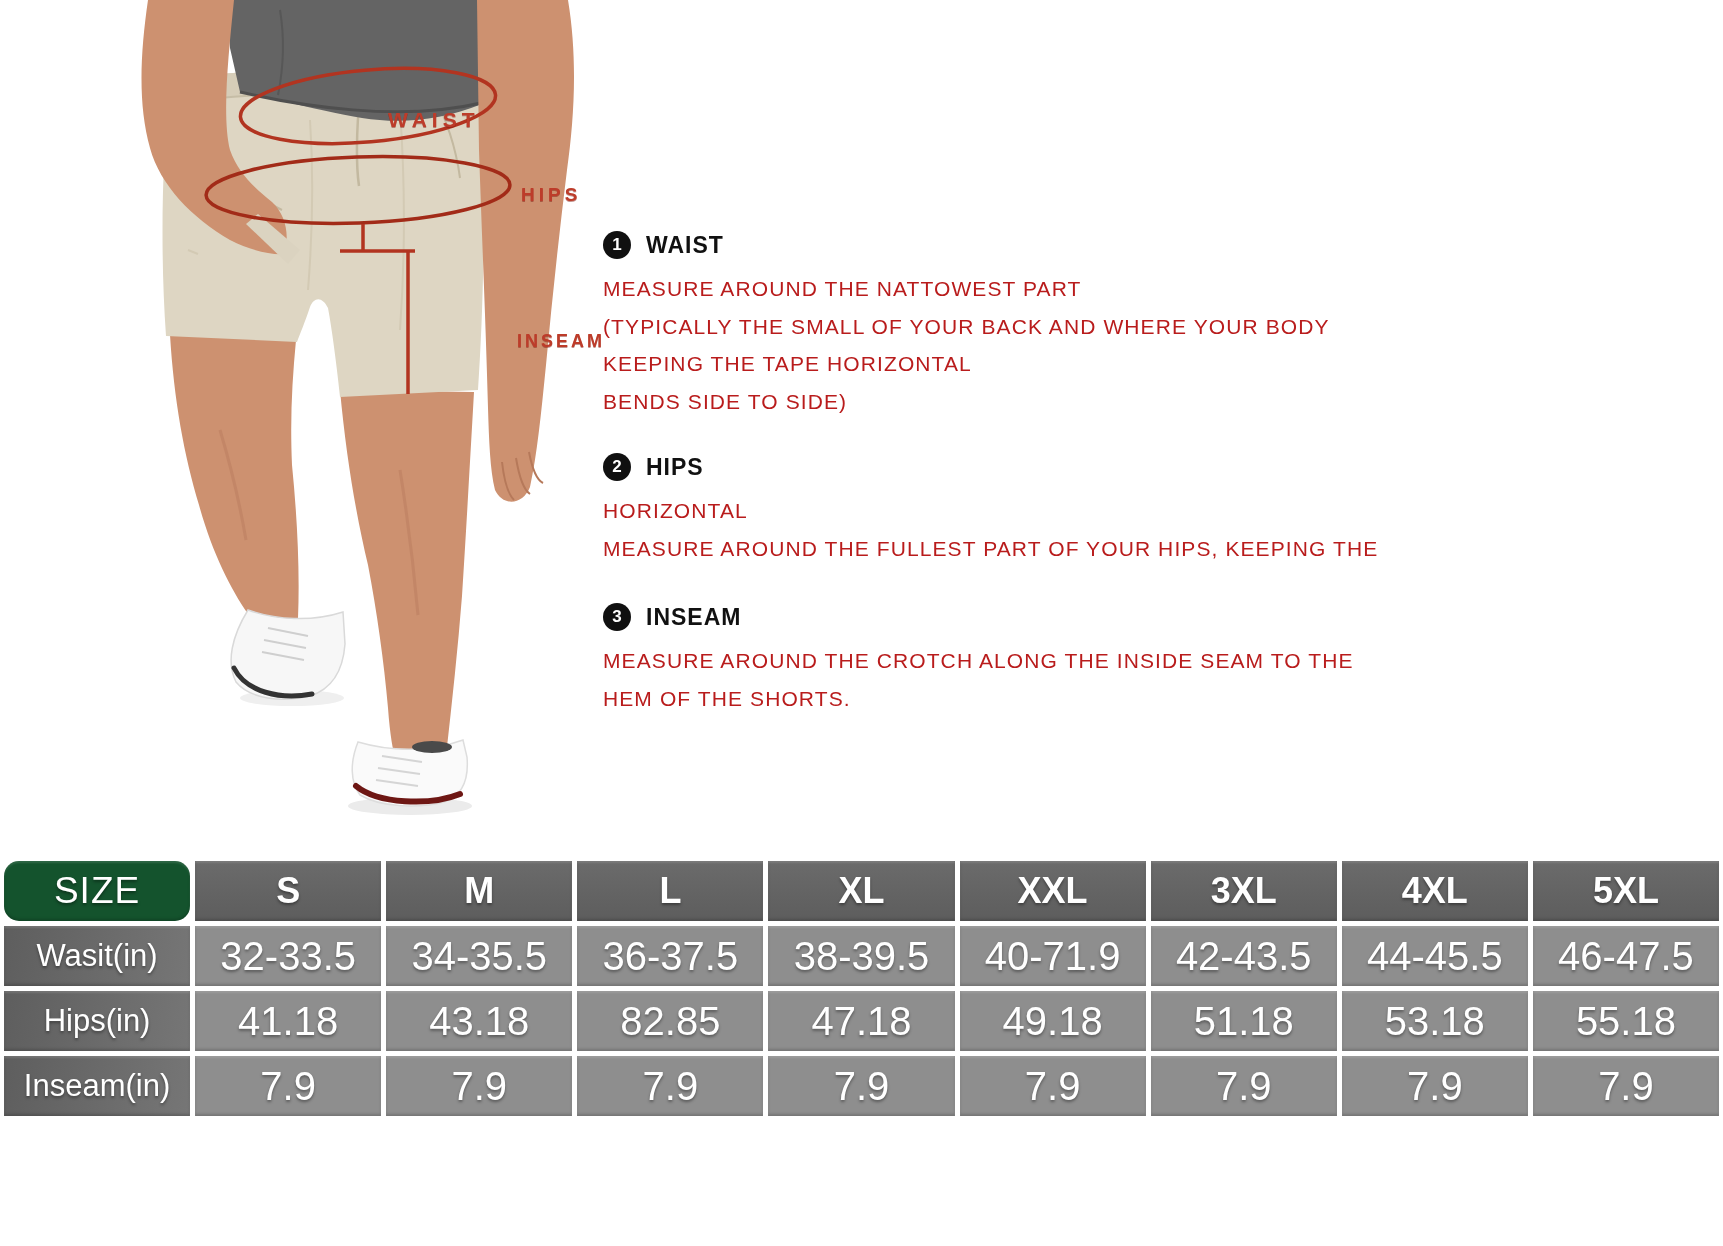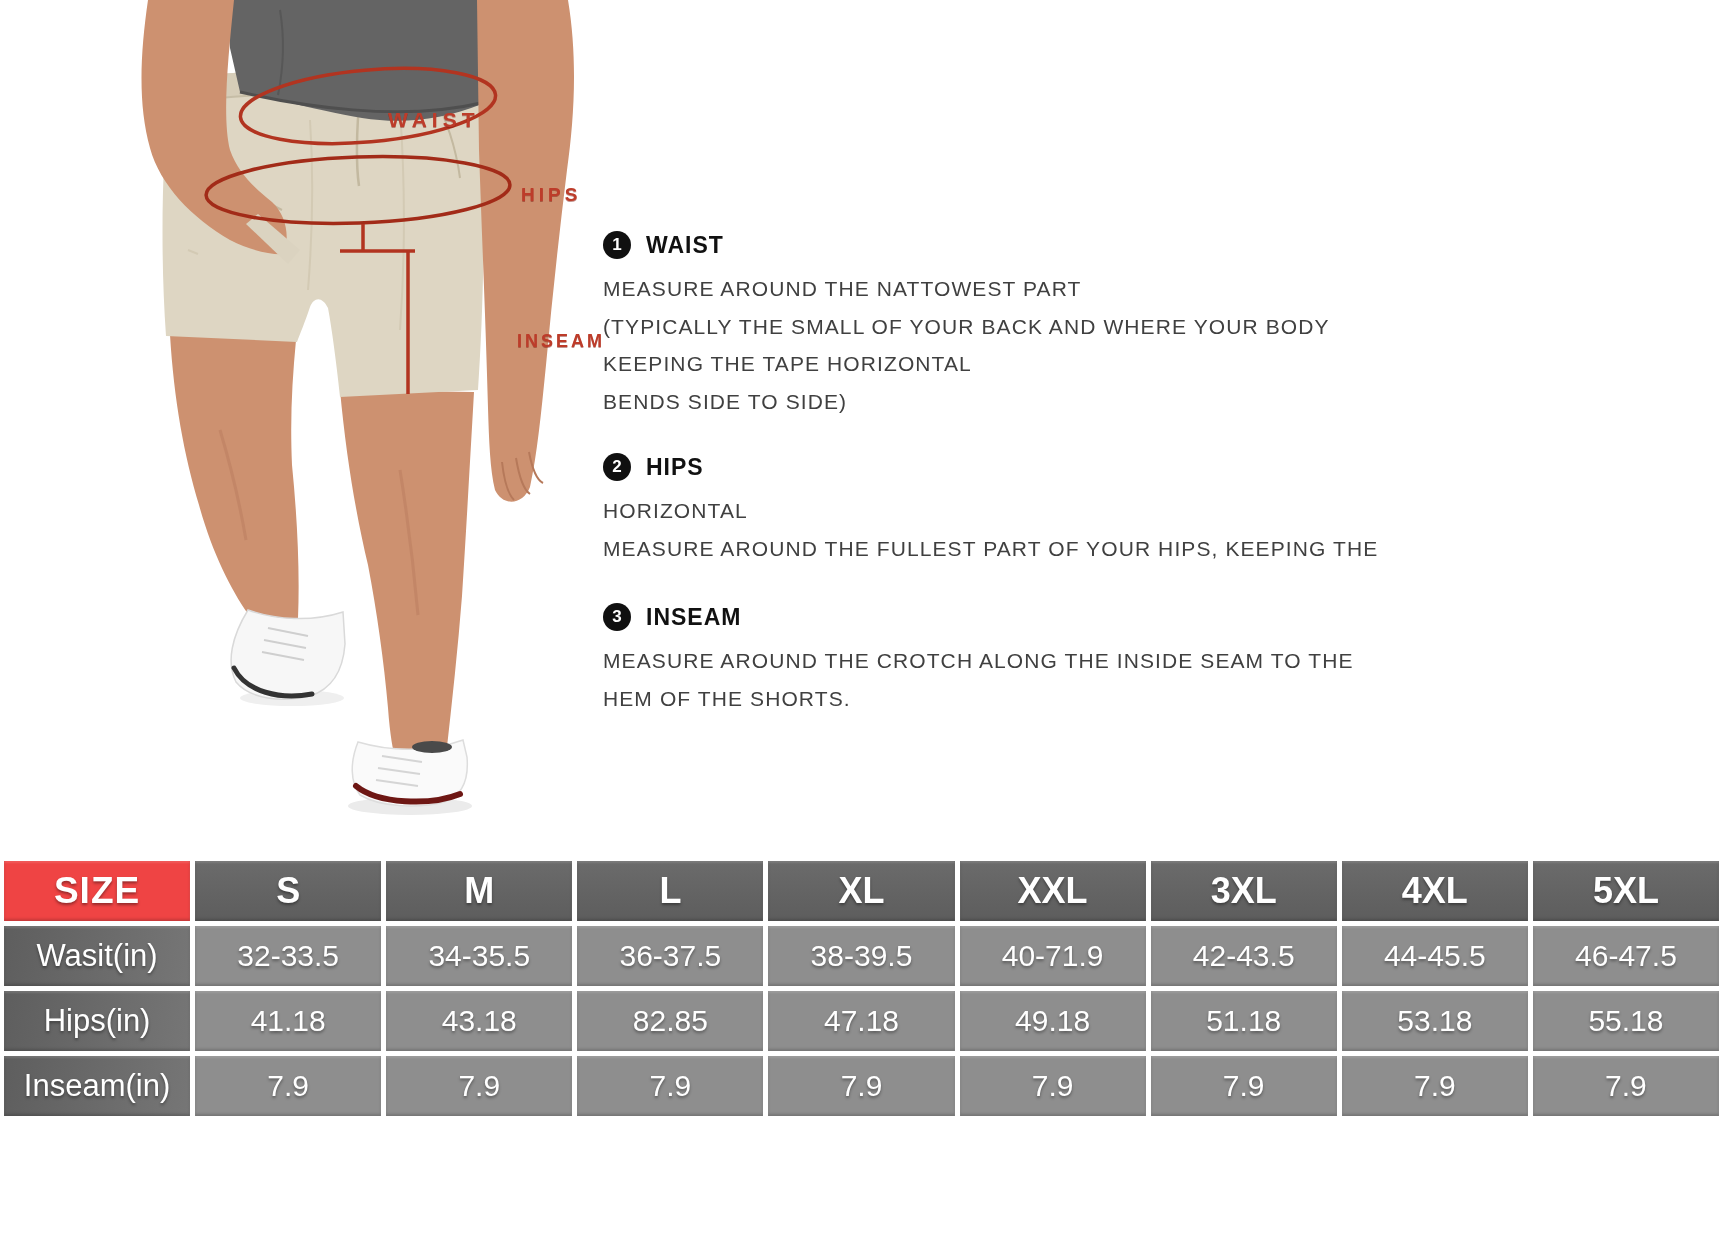--- a/index.html
+++ b/index.html
@@ -24,39 +24,39 @@
   .inst-3{top:600px;}
   .inst-head{display:flex;align-items:center;gap:15px;height:34px;}
   .step-badge{
     width:28px;height:28px;border-radius:50%;background:#101010;color:#ffffff;
     font-size:17px;font-weight:bold;display:flex;align-items:center;justify-content:center;
     flex:0 0 auto;
   }
   .inst-title{font-size:23px;font-weight:bold;color:#111111;letter-spacing:1px;}
   .inst-lines{margin-top:8px;}
   .inst-line{
-    font-size:21px;line-height:37.5px;height:37.5px;color:#404040;
+    font-size:21px;line-height:37.5px;height:37.5px;color:#b91c1c;
     letter-spacing:1.1px;white-space:nowrap;
   }
   
   .size-table{
     position:absolute;left:0;right:0;top:857px;bottom:4px;
     background:#ffffff;padding:4px;box-sizing:border-box;
     display:grid;grid-template-columns:repeat(9,1fr);grid-template-rows:repeat(4,1fr);
     gap:5px;
   }
   .cell{
     display:flex;align-items:center;justify-content:center;color:#ffffff;
     text-shadow:0 2px 3px rgba(0,0,0,.38);
     box-shadow:inset 0 2px 2px rgba(255,255,255,.12), inset 0 -2px 3px rgba(0,0,0,.18);
   }
-  .cell-size{background:#ef4444;font-size:37px;font-weight:bold;letter-spacing:1px;}
+  .cell-size{background:#14532d;font-size:37px;font-weight:normal;letter-spacing:1px;border-radius:15px;}
   .cell-head{background:linear-gradient(#6b6b6b,#5d5d5d);font-size:36px;font-weight:bold;}
   .cell-label{background:linear-gradient(100deg,#5e5e5e,#767676);font-size:31px;}
-  .cell-val{background:#8e8e8e;font-size:30px;font-weight:500;}
+  .cell-val{background:#8e8e8e;font-size:40px;font-weight:500;}
 </style>
 </head>
 <body>
 
 <div class="stage">
 
   <div class="model-wrap">
     <svg width="480" height="830" viewBox="0 0 480 830">
 
       <ellipse cx="310" cy="806" rx="62" ry="9" fill="#ebebeb"></ellipse>

